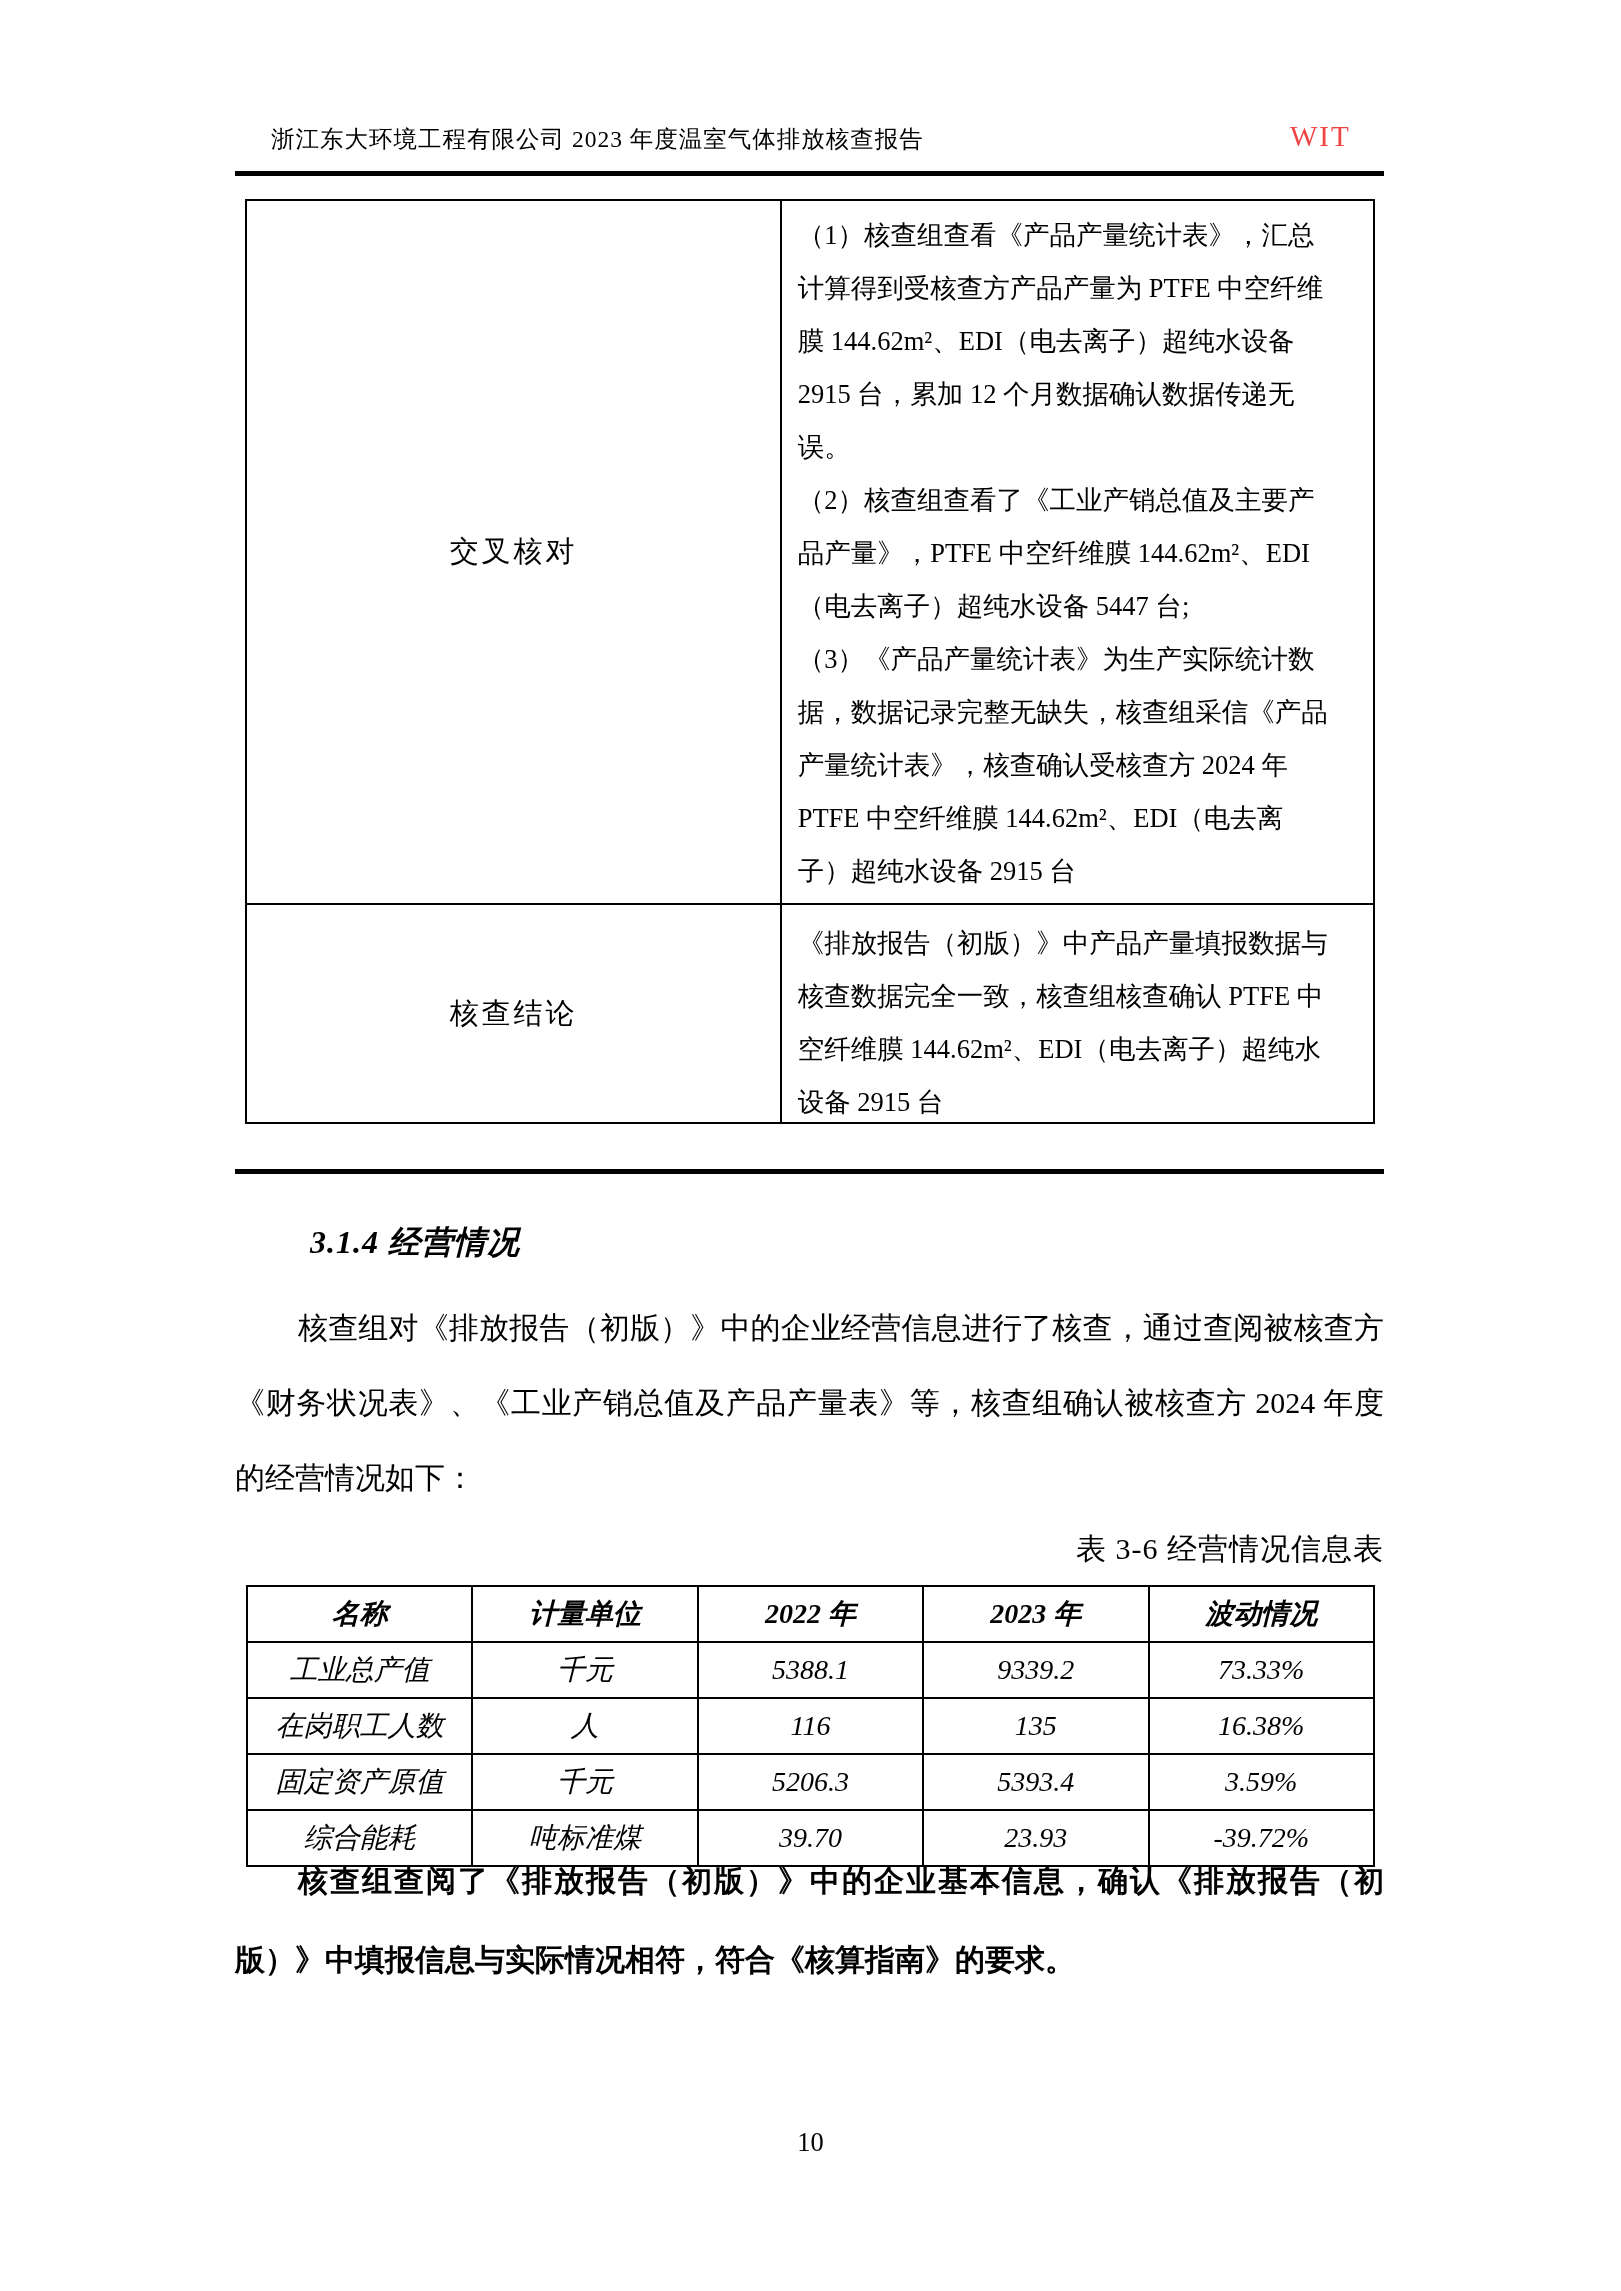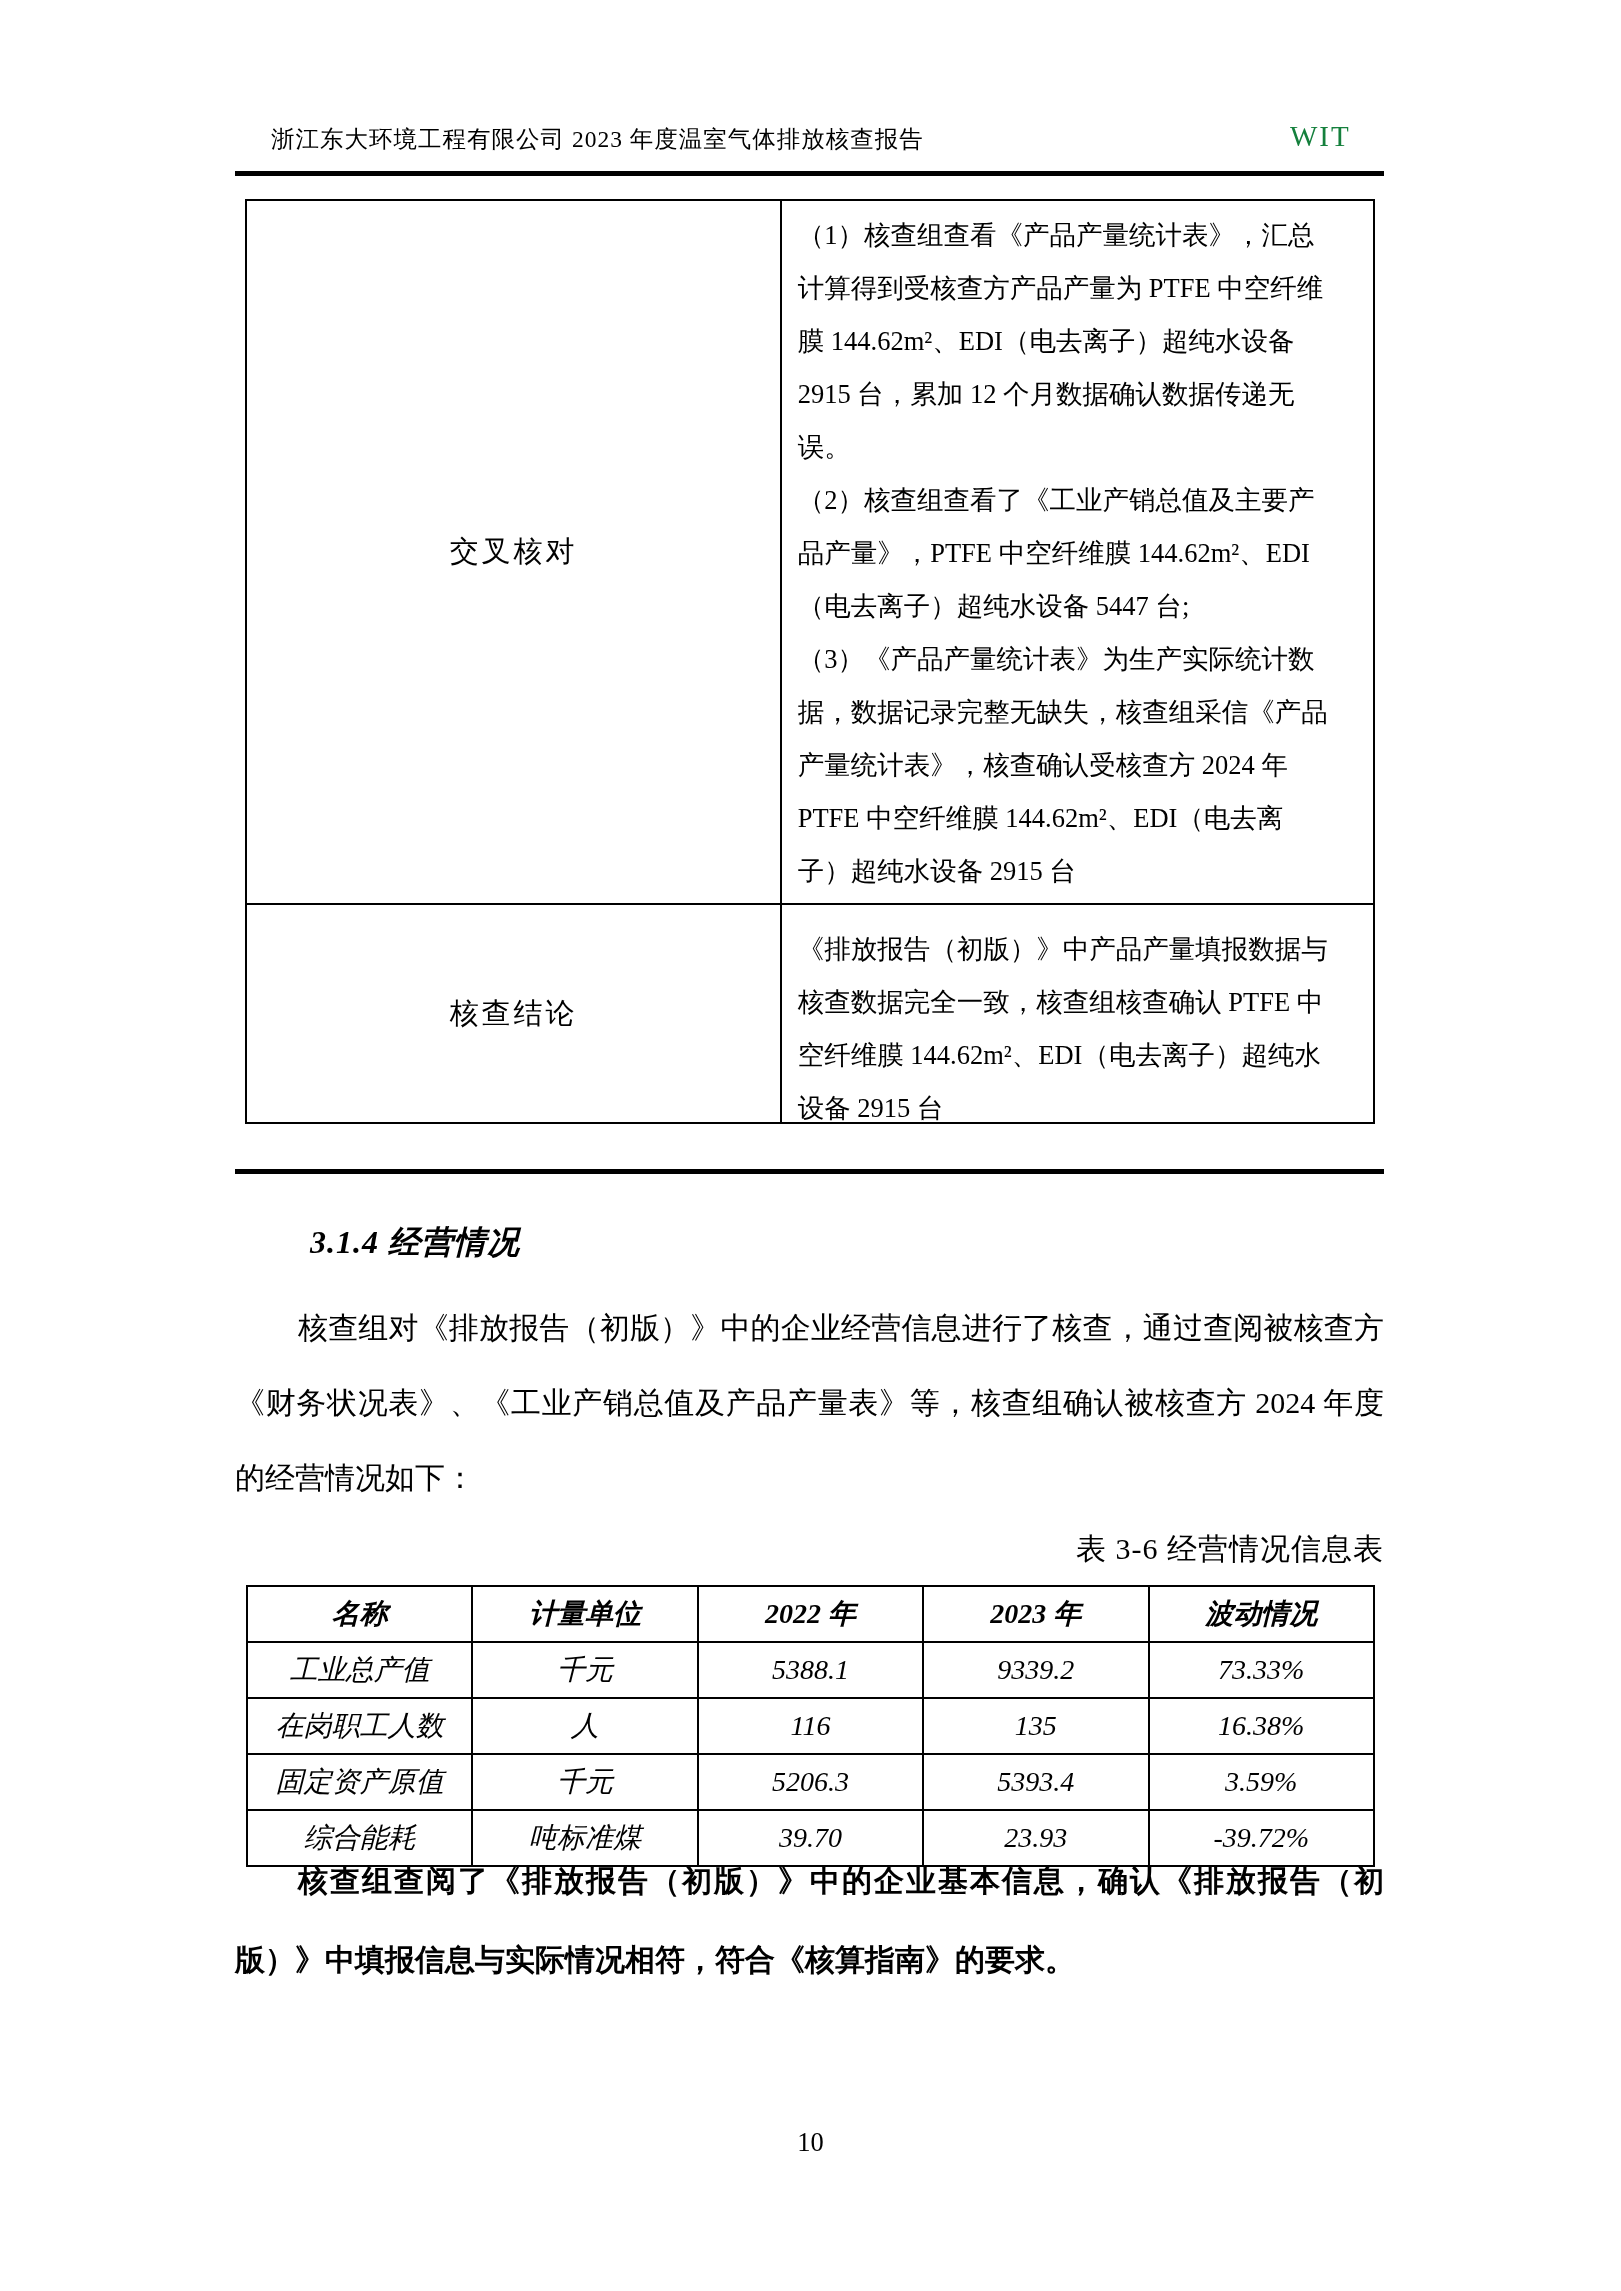--- a/index.html
+++ b/index.html
@@ -14,21 +14,21 @@
     overflow: hidden;
   }
 
   
   .header-title {
     position: absolute; left: 271px; top: 123px;
     font-size: 23.5px; letter-spacing: 1px; white-space: nowrap;
   }
   .header-logo {
     position: absolute; left: 1290px; top: 120px;
-    font-size: 29px; letter-spacing: 2px; color: #15803d;
+    font-size: 29px; letter-spacing: 2px; color: #ef4444;
   }
   .header-rule {
     position: absolute; left: 235px; top: 171px;
     width: 1149px; height: 4.9px; background: #000;
   }
 
   
   .vtable {
     position: absolute; left: 245px; top: 199px;
     width: 1130px; border: 2px solid #000;
@@ -39,21 +39,21 @@
   .vlabel {
     width: 535px; flex: 0 0 535px;
     border-right: 2px solid #000;
     display: flex; align-items: center; justify-content: center;
     font-size: 29px; letter-spacing: 2.9px; font-family: Liberation Serif, serif;
   }
   .vcontent {
     flex: 1 1 auto; padding: 7.8px 13.7px 0 15.7px;
     font-size: 26.5px; overflow: hidden;
   }
-  .vrow-2 .vcontent { padding-top: 18px; }
+  .vrow-2 .vcontent { padding-top: 12px; }
   .vline { line-height: 53px; white-space: nowrap; }
 
   
   .section-rule {
     position: absolute; left: 235px; top: 1169px;
     width: 1149px; height: 4.9px; background: #000;
   }
 
   
   .heading {

